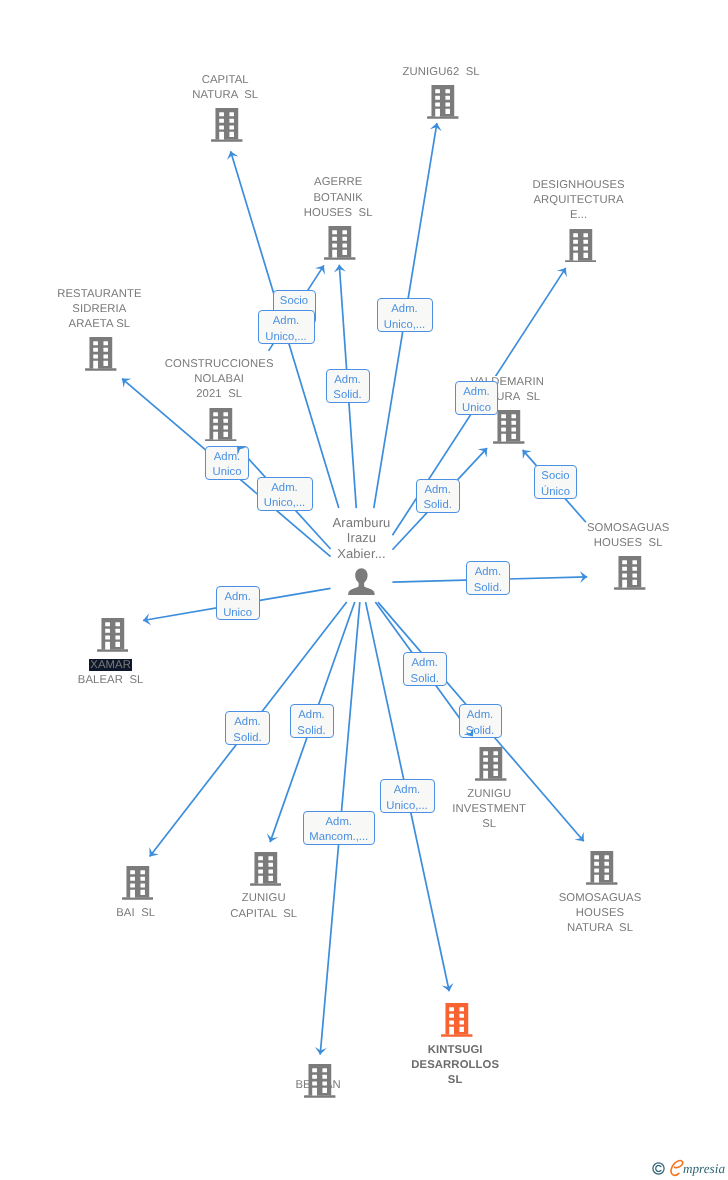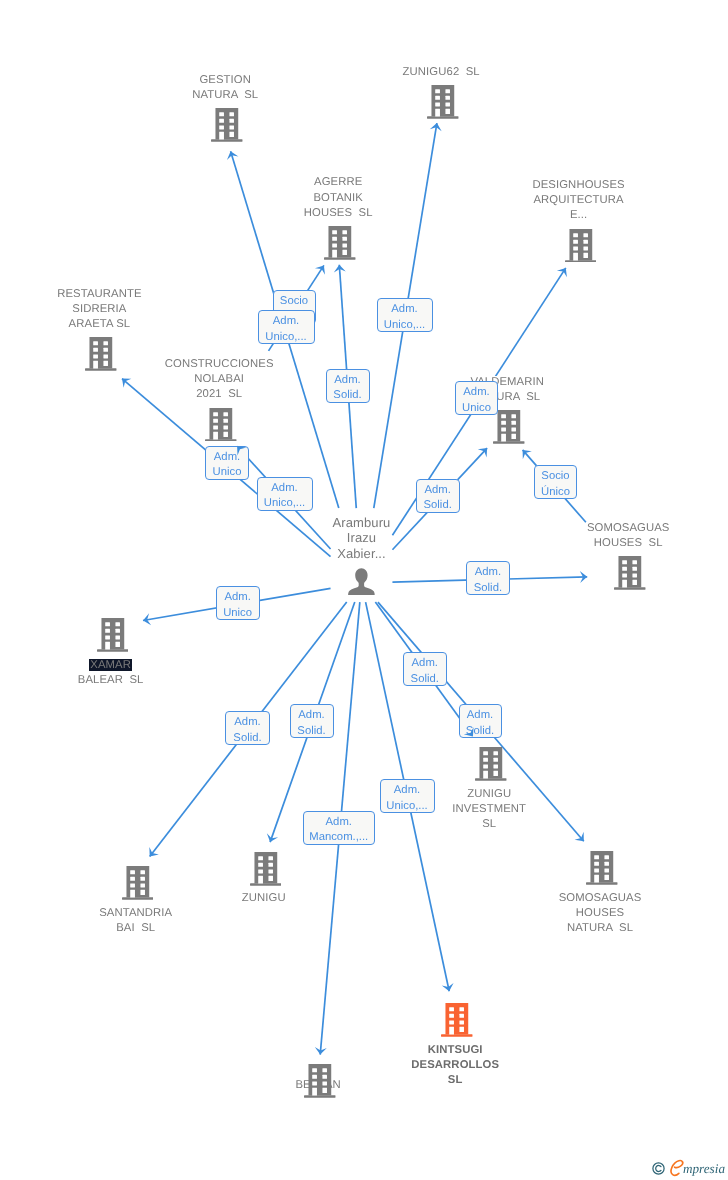--- a/index.html
+++ b/index.html
@@ -69,21 +69,21 @@
       </g>
       <g>
         <line x1="359.8285639975615" y1="602.0859375" x2="320.2" y2="1054.6" stroke="#3c8ddc" stroke-width="1.7"></line>
       </g>
       <g>
         <line x1="365.6005309131553" y1="602.0859375" x2="449.2" y2="991.2" stroke="#3c8ddc" stroke-width="1.7"></line>
       </g>
     </svg>
 <div id="node-layer">
       <div class="node" style="left: 0px; top: 0px;">
-        <div class="node-name" style="left: 105.2px; width: 240px; background: none; top: 72.6px;"><div style="line-height: 15.2px;"><span style="background: rgb(255, 255, 255); padding: 0px 1px;">GESTION</span></div><div style="line-height: 15.2px;"><span style="background: rgb(255, 255, 255); padding: 0px 1px;">NATURA  SL</span></div></div>
+        <div class="node-name" style="left: 105.2px; width: 240px; background: none; top: 72.6px;"><div style="line-height: 15.2px;"><span style="background: rgb(255, 255, 255); padding: 0px 1px;">CAPITAL</span></div><div style="line-height: 15.2px;"><span style="background: rgb(255, 255, 255); padding: 0px 1px;">NATURA  SL</span></div></div>
         <div class="node-icon" style="position: absolute; left: 211.2px; top: 108px;">
           <svg class="node-icon" width="31.6" height="33.7" viewBox="0 0 31.2 33.3">
    <g fill="#7b7b7b">
     <path d="M4.4 0 H26.9 V31.1 H4.4 Z"></path>
     <rect x="0" y="31.0" width="31.1" height="2.3" rx="0.35"></rect>
    </g>
    <g fill="#ffffff">
     <rect x="8.1" y="4.3" width="4.7" height="3.85" rx="0.3"></rect>
     <rect x="18.2" y="4.3" width="4.5" height="3.85" rx="0.3"></rect>
     <rect x="8.1" y="10.7" width="4.7" height="3.85" rx="0.3"></rect>
@@ -279,42 +279,42 @@
     <rect x="18.2" y="10.7" width="4.5" height="3.85" rx="0.3"></rect>
     <rect x="8.1" y="17.3" width="4.7" height="3.85" rx="0.3"></rect>
     <rect x="18.2" y="17.3" width="4.5" height="3.85" rx="0.3"></rect>
     <rect x="8.1" y="23.5" width="4.7" height="7.6" rx="0.3"></rect>
     <rect x="18.2" y="23.5" width="4.5" height="5.1" rx="0.3"></rect>
    </g>
   </svg>
         </div>
       </div>
       <div class="node" style="left: 0px; top: 0px;">
-        <div class="node-name" style="left: 15.7px; width: 240px; background: none; top: 905.7px;"><div style="line-height: 15.2px;"><span style="background: rgb(255, 255, 255); padding: 0px 1px;">SANTANDRIA</span></div><div style="line-height: 15.2px;"><span style="background: rgb(255, 255, 255); padding: 0px 1px;">BAI  SL</span></div></div>
+        <div class="node-name" style="left: 15.7px; width: 240px; background: none; top: 905.7px;"><div style="line-height: 15.2px;"><span style="background: rgb(255, 255, 255); padding: 0px 1px;">BAI  SL</span></div></div>
         <div class="node-icon" style="position: absolute; left: 121.7px; top: 866.2px;">
           <svg class="node-icon" width="31.6" height="33.7" viewBox="0 0 31.2 33.3">
    <g fill="#7b7b7b">
     <path d="M4.4 0 H26.9 V31.1 H4.4 Z"></path>
     <rect x="0" y="31.0" width="31.1" height="2.3" rx="0.35"></rect>
    </g>
    <g fill="#ffffff">
     <rect x="8.1" y="4.3" width="4.7" height="3.85" rx="0.3"></rect>
     <rect x="18.2" y="4.3" width="4.5" height="3.85" rx="0.3"></rect>
     <rect x="8.1" y="10.7" width="4.7" height="3.85" rx="0.3"></rect>
     <rect x="18.2" y="10.7" width="4.5" height="3.85" rx="0.3"></rect>
     <rect x="8.1" y="17.3" width="4.7" height="3.85" rx="0.3"></rect>
     <rect x="18.2" y="17.3" width="4.5" height="3.85" rx="0.3"></rect>
     <rect x="8.1" y="23.5" width="4.7" height="7.6" rx="0.3"></rect>
     <rect x="18.2" y="23.5" width="4.5" height="5.1" rx="0.3"></rect>
    </g>
   </svg>
         </div>
       </div>
       <div class="node" style="left: 0px; top: 0px;">
-        <div class="node-name" style="left: 143.7px; width: 240px; background: none; top: 891.4px;"><div style="line-height: 15.2px;"><span style="background: rgb(255, 255, 255); padding: 0px 1px;">ZUNIGU</span></div></div>
+        <div class="node-name" style="left: 143.7px; width: 240px; background: none; top: 891.4px;"><div style="line-height: 15.2px;"><span style="background: rgb(255, 255, 255); padding: 0px 1px;">ZUNIGU</span></div><div style="line-height: 15.2px;"><span style="background: rgb(255, 255, 255); padding: 0px 1px;">CAPITAL  SL</span></div></div>
         <div class="node-icon" style="position: absolute; left: 249.7px; top: 851.9px;">
           <svg class="node-icon" width="31.6" height="33.7" viewBox="0 0 31.2 33.3">
    <g fill="#7b7b7b">
     <path d="M4.4 0 H26.9 V31.1 H4.4 Z"></path>
     <rect x="0" y="31.0" width="31.1" height="2.3" rx="0.35"></rect>
    </g>
    <g fill="#ffffff">
     <rect x="8.1" y="4.3" width="4.7" height="3.85" rx="0.3"></rect>
     <rect x="18.2" y="4.3" width="4.5" height="3.85" rx="0.3"></rect>
     <rect x="8.1" y="10.7" width="4.7" height="3.85" rx="0.3"></rect>

